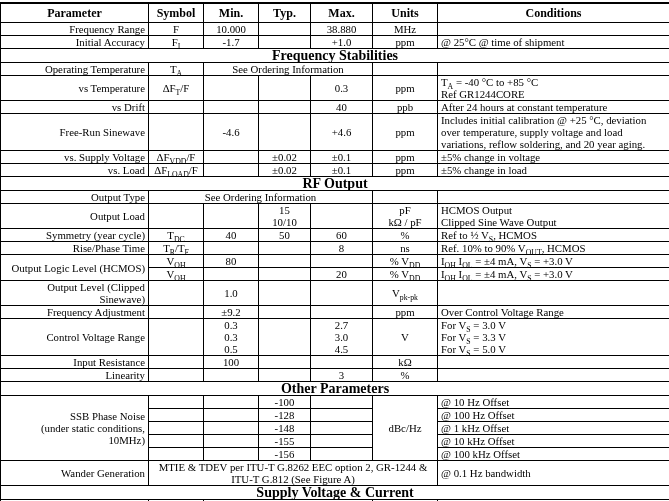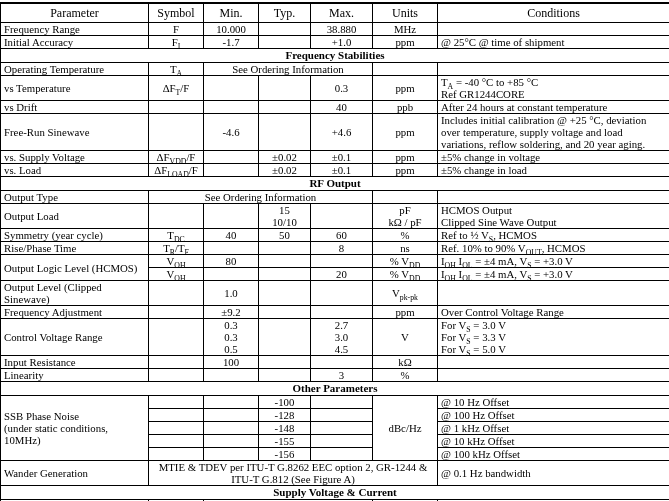--- a/index.html
+++ b/index.html
@@ -18,31 +18,31 @@
     line-height:12px;
     padding:0 3px;
     height:12px;
     vertical-align:middle;
     white-space:pre-line;
     overflow:hidden;
   }
   th{
     font-size:12px;
     line-height:16px;
-    font-weight:normal;
+    font-weight:bold;
     text-align:center;
     padding:1px 2px;
   }
-  td.p{text-align:left;}
+  td.p{text-align:right;}
   td.c{text-align:center;}
   td.cond{text-align:left;margin-left:6px;}
   td.section{
     font-weight:bold;
     text-align:center;
-    font-size:11px;
+    font-size:14px;
     line-height:13px;
   }
   sub{font-size:0.72em;line-height:0;}
 </style>
 </head>
 <body>
 
 <table class="spec">
   <colgroup>
     <col style="width:148px">

